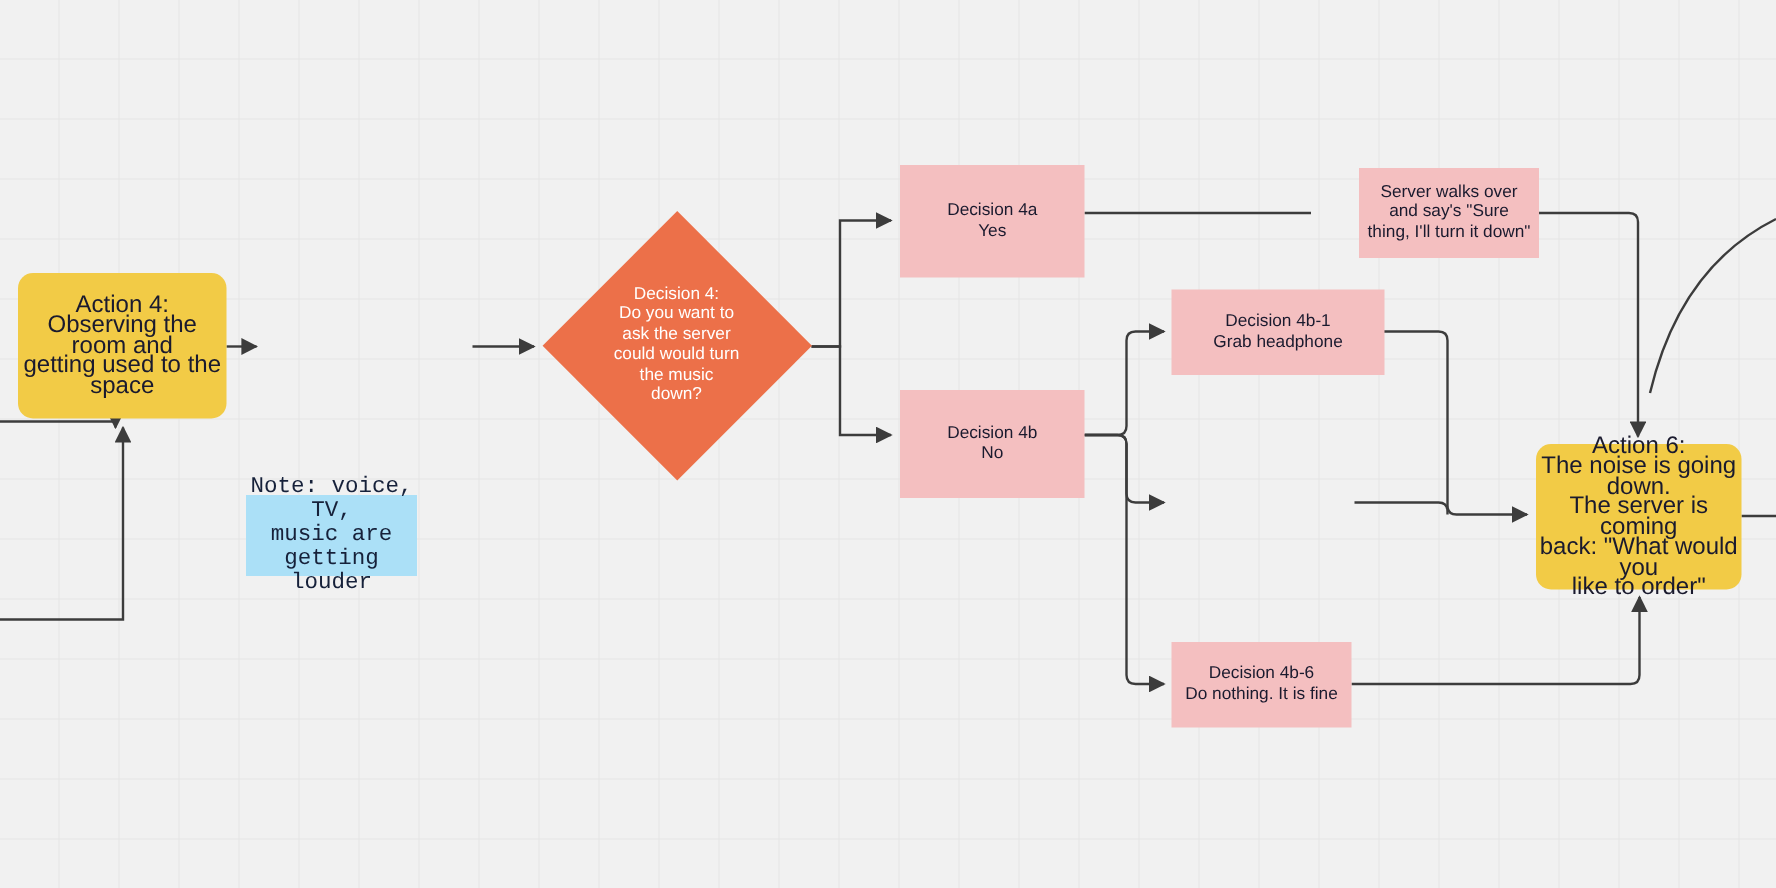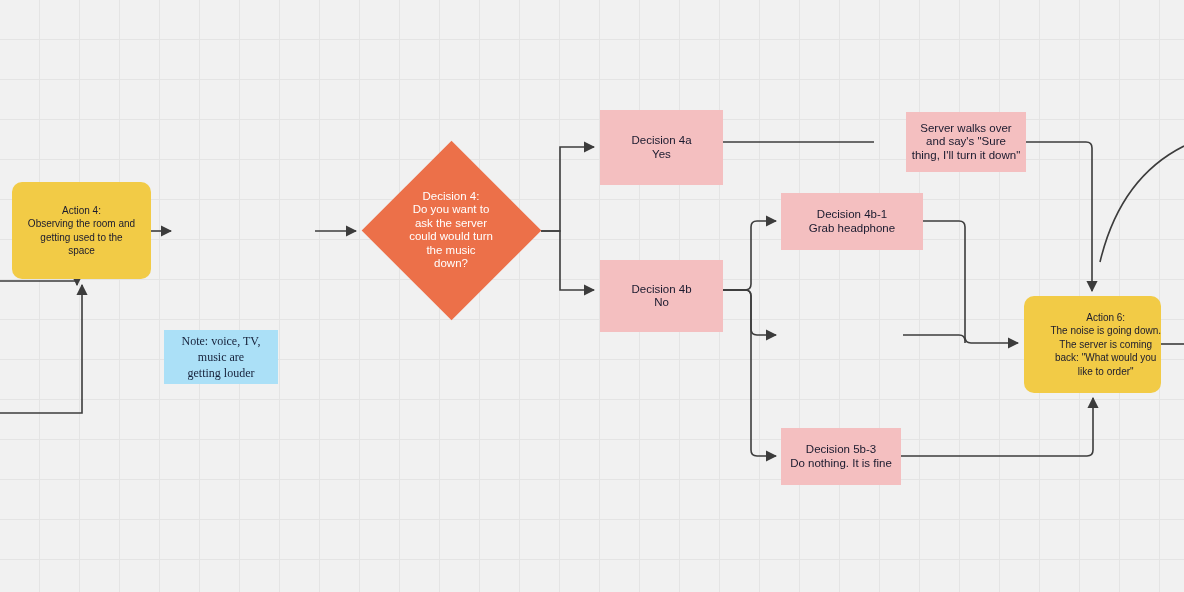--- a/index.html
+++ b/index.html
@@ -35,30 +35,30 @@
     align-items: center;
     justify-content: center;
     text-align: center;
     line-height: 13.5px;
     color: #1a1a2e;
     white-space: pre-line;
   }
   .node-action {
     background: #f2cb46;
     border-radius: 10px;
-    font-size: 10px;
+    font-size: 16px;
   }
   .node-decision-box {
     background: #f4bfc0;
     font-size: 11.5px;
   }
   .node-note {
     background: #abe0f7;
-    font-size: 12px;
-    font-family: Liberation Serif, serif;
+    font-size: 15px;
+    font-family: Liberation Mono, monospace;
     line-height: 16px;
     color: #16213a;
     justify-content: center;
   }
   .node-diamond {
     width: 180px;
     height: 180px;
     background: transparent;
   }
   .node-diamond .dia-shape {
@@ -160,21 +160,21 @@
 thing, I'll turn it down"</span>
   </div>
 
   <div class="node node-decision-box" style="left:781px; top:193px; width:142px; height:57px;">
     <span>Decision 4b-1
 Grab headphone</span>
   </div>
 
 
   <div class="node node-decision-box" style="left:781px; top:428px; width:120px; height:57px;">
-    <span>Decision 5b-3
+    <span>Decision 4b-6
 Do nothing. It is fine</span>
   </div>
 
   <div class="node node-action" style="left:1024px; top:296px; width:137px; height:97px;justify-content:flex-end;">
     <span>Action 6:
 The noise is going down.
 The server is coming
 back: "What would you
 like to order"</span>
   </div>

